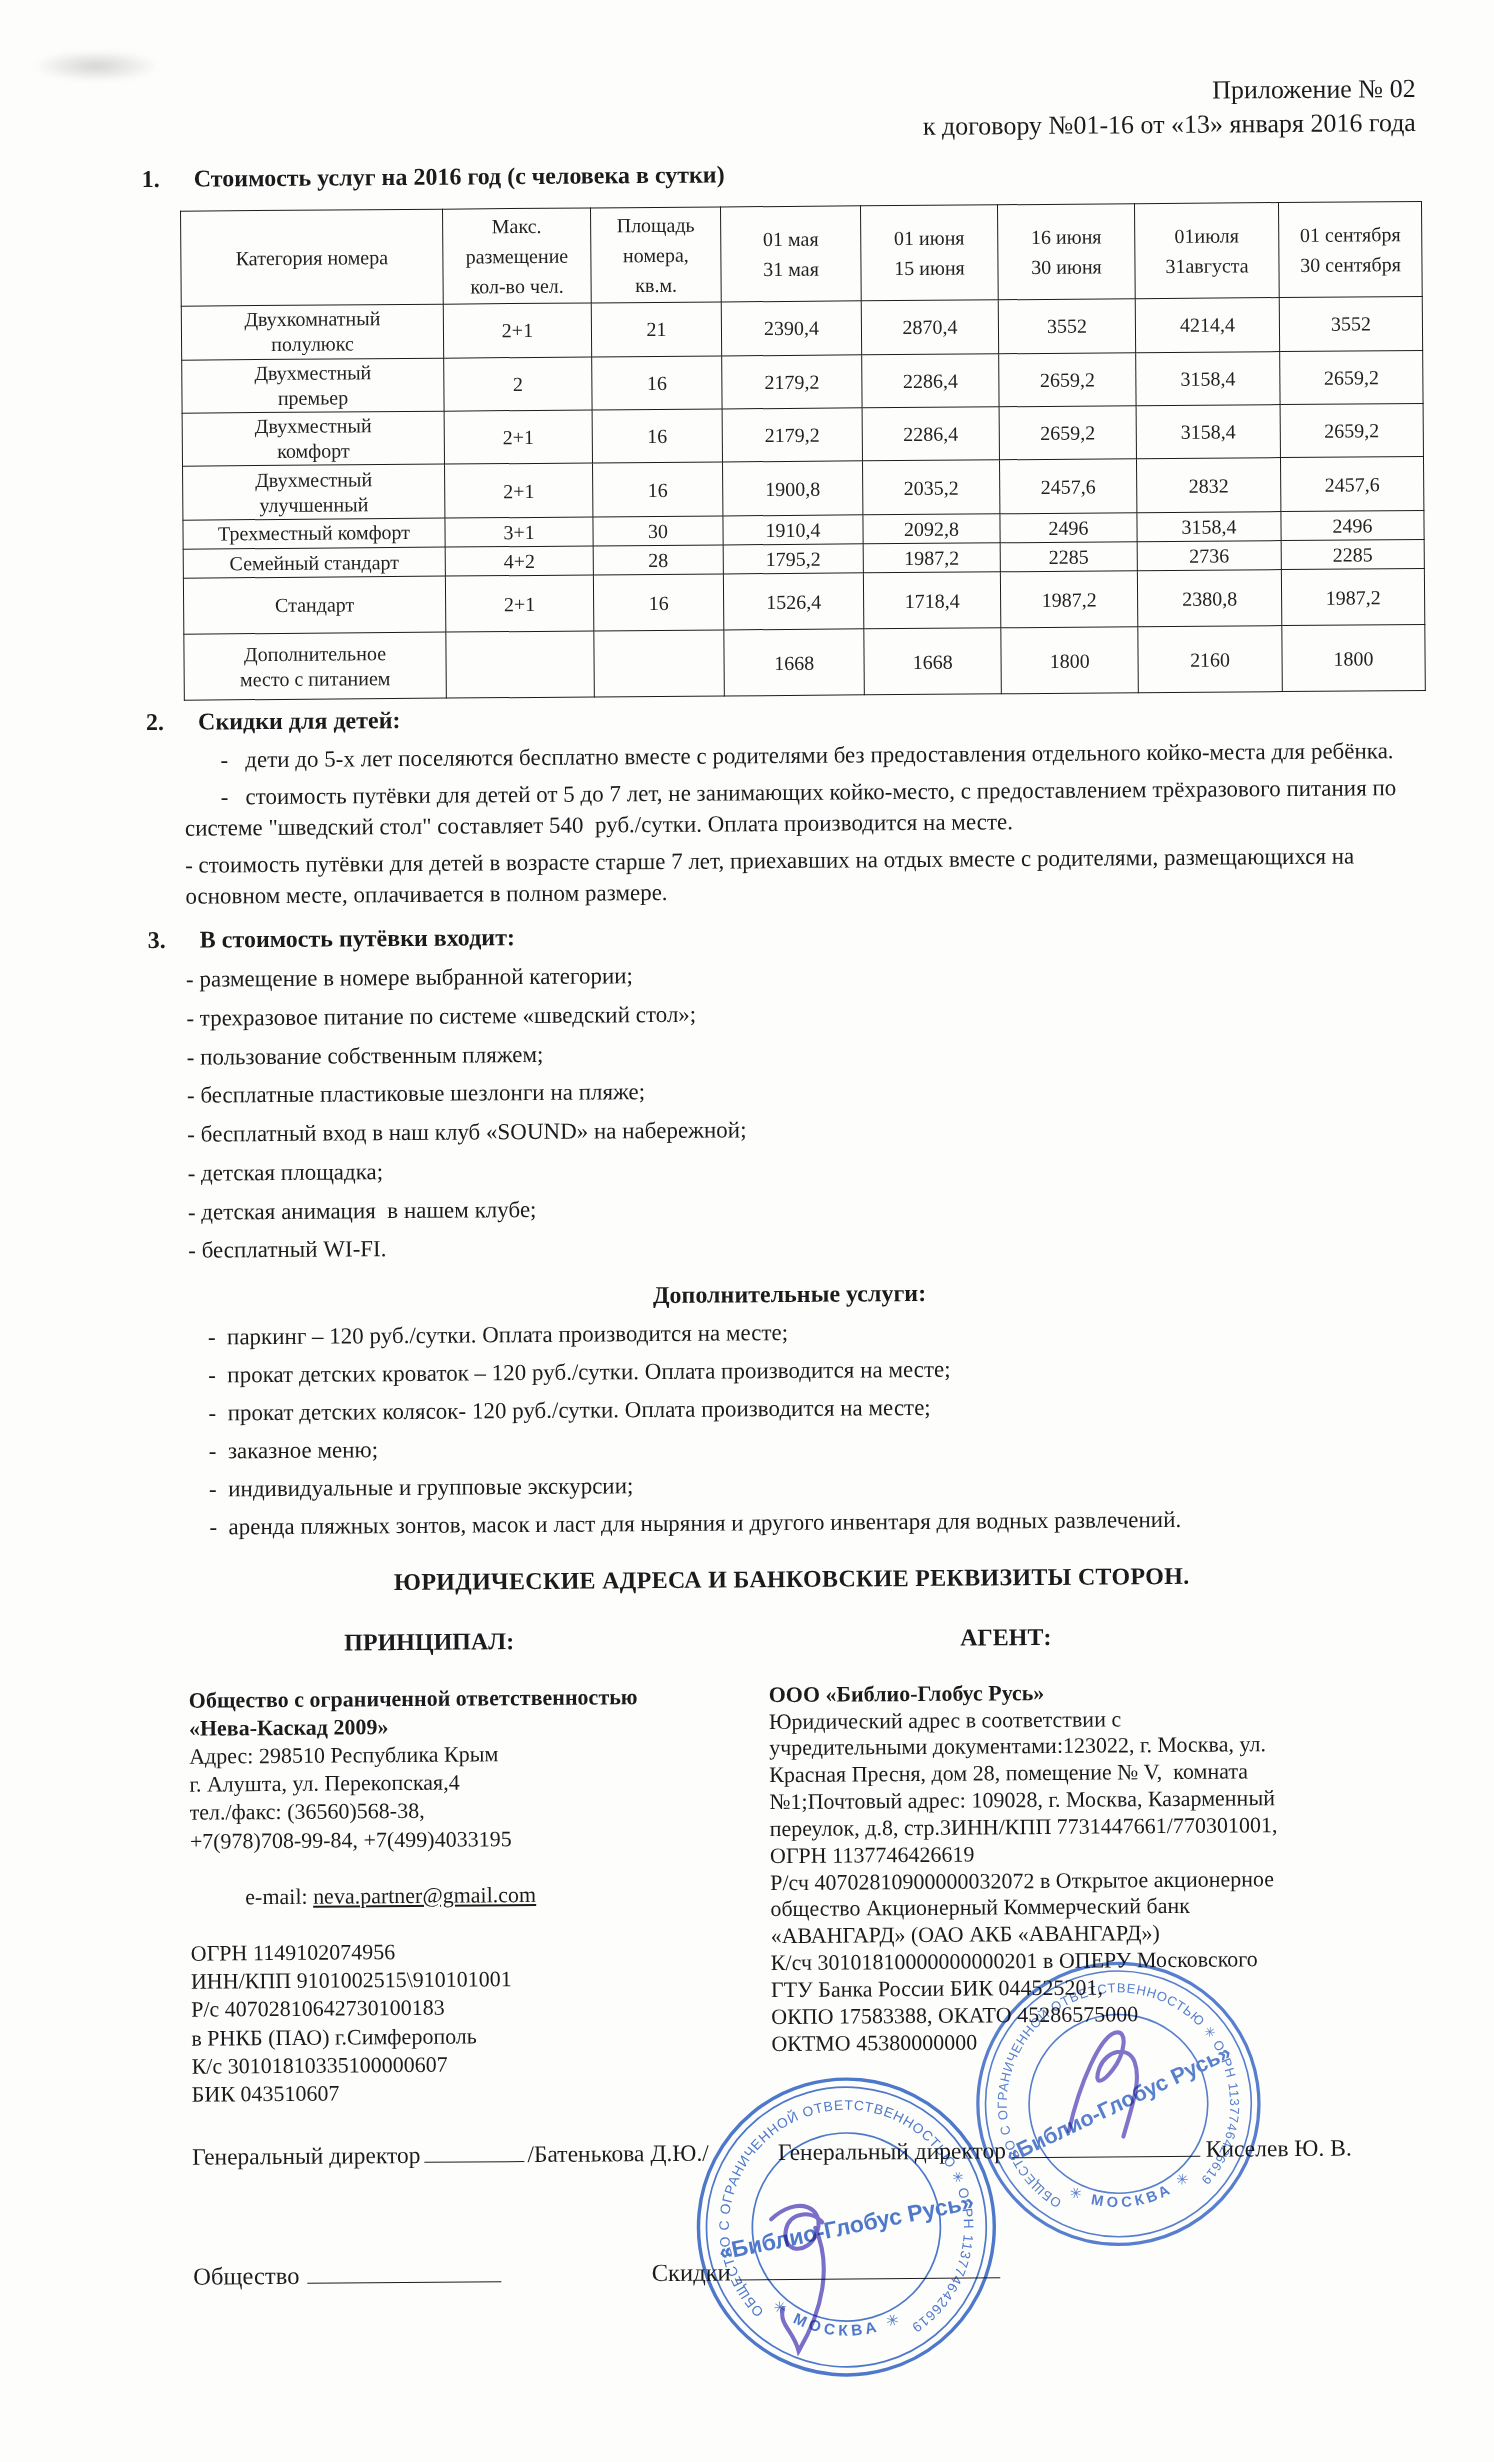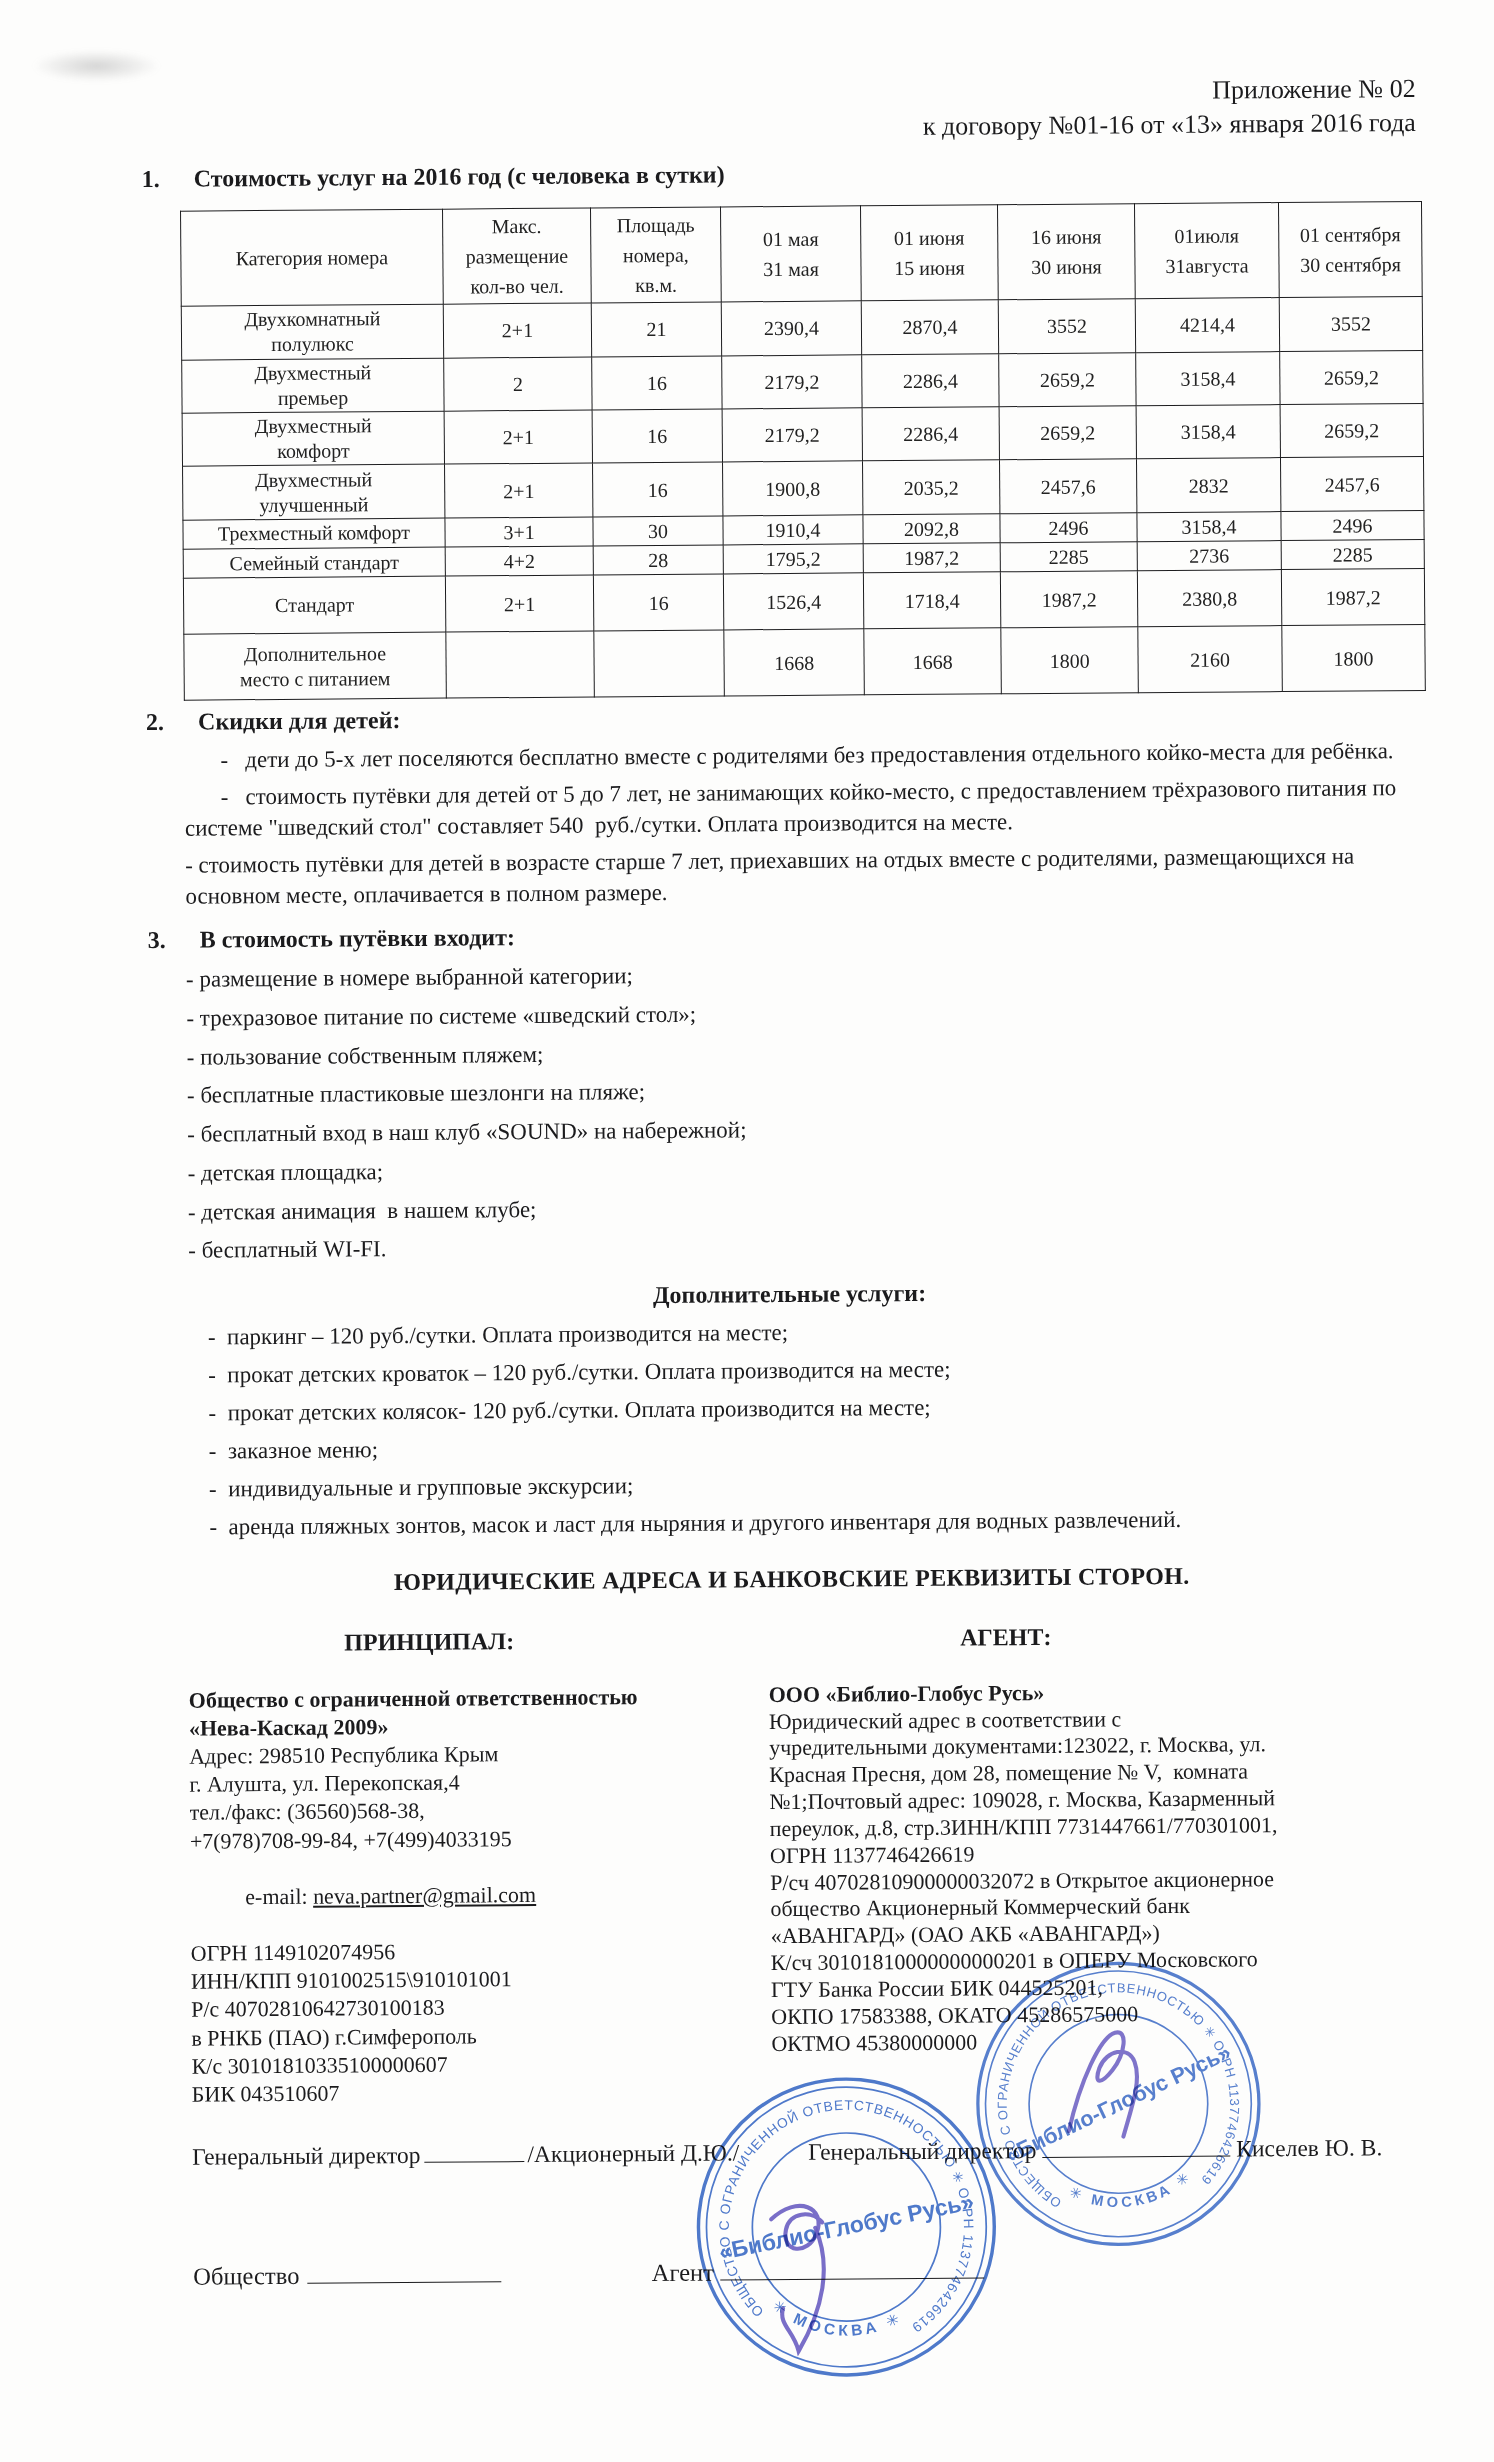--- a/index.html
+++ b/index.html
@@ -302,36 +302,36 @@
             <div>ОКТМО 45380000000</div>
           </div>
       </div>
     </div>
 
     <div class="sig-block">
       <div class="sig-row">
         <div class="grp g1">
           <span>Генеральный директор</span>
           <span class="sig-line w170"></span>
-          <span>/Акционерный Д.Ю./</span>
+          <span>/Батенькова Д.Ю./</span>
         </div>
         <div class="grp g2">
           <span>Генеральный директор</span>
           <span class="sig-line w320"></span>
           <span>Киселев Ю. В.</span>
         </div>
       </div>
 
       <div class="bottom-row">
         <div class="bp">
           <span>Общество</span>
           <span class="sig-line w330"></span>
         </div>
         <div class="ba">
-          <span>Агент</span>
+          <span>Скидки</span>
           <span class="sig-line w450"></span>
         </div>
       </div>
 
       <div class="stamp stamp-right">
         <svg width="305" height="305" viewBox="0 0 560 560">
           <use href="#stampSym" transform="rotate(-8 280 280)"></use>
         </svg>
         <svg class="sig-ink sig-ink-right" width="135" height="147" viewBox="0 0 230 250">
           <path d="M 25,215 C 45,130 80,55 105,48 C 128,42 122,84 100,112 C 80,137 68,135 78,108 C 90,77 128,70 138,98 C 150,130 132,176 118,225" fill="none" stroke="#5d50bd" stroke-width="7" stroke-linecap="round" opacity="0.9"></path>

